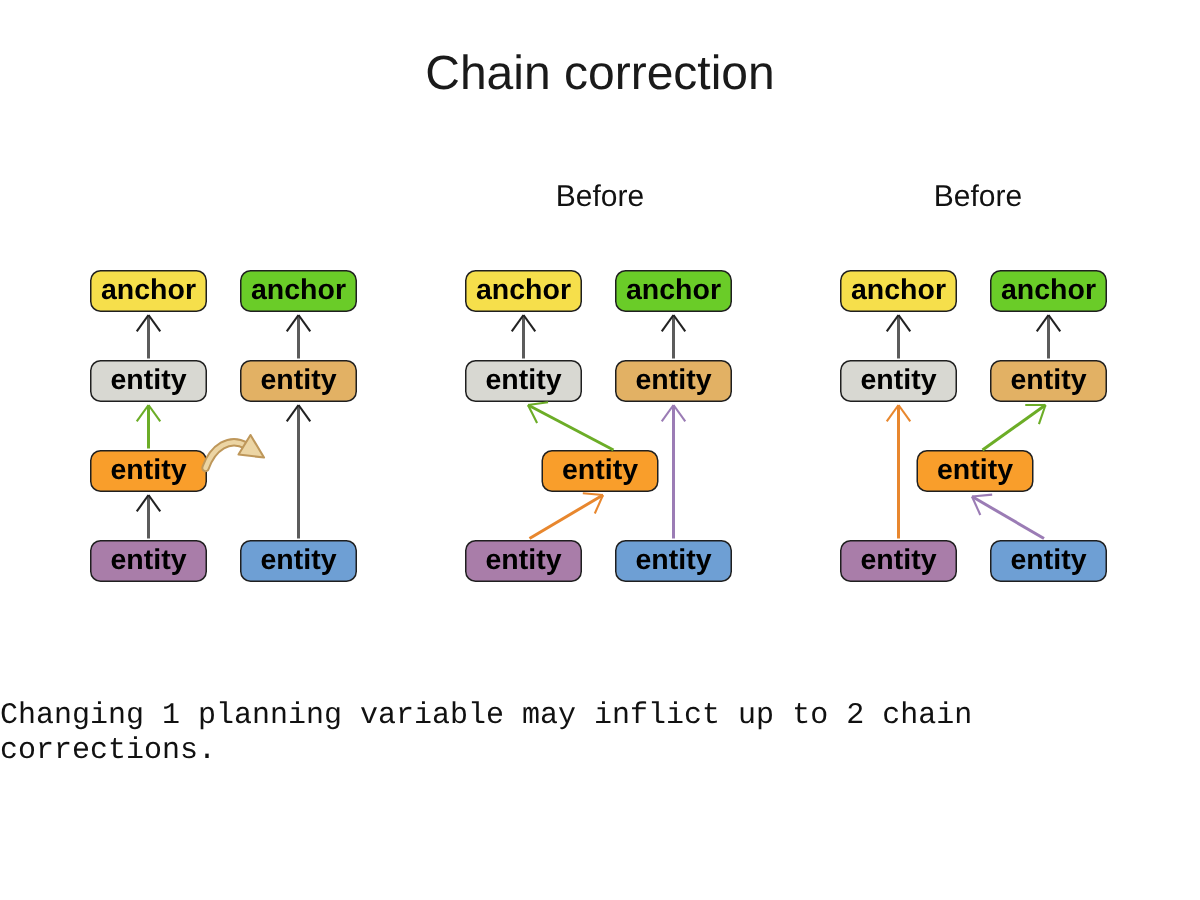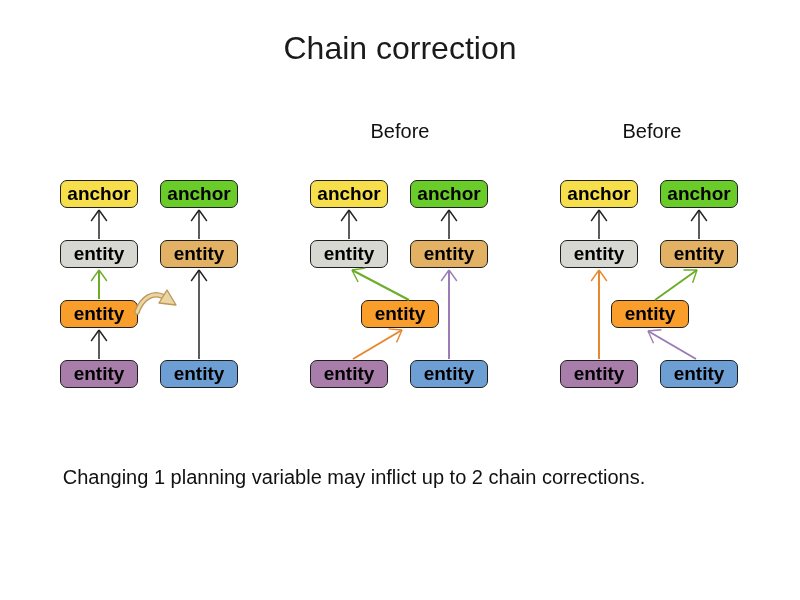--- a/index.html
+++ b/index.html
@@ -54,23 +54,24 @@
     position: absolute;
     top: 0;
     left: 0;
     pointer-events: none;
   }
   #caption {
     position: absolute;
     top: 466px;
     left: 0;
     width: 708px;
-    text-align: center;
+    text-align: left;
     font-size: 20px;
     color: #111111;
+    font-family: Liberation Mono, monospace;
   }
 </style>
 </head>
 <body>
 
 <div id="canvas">
   <div id="title">Chain correction</div>
   <div id="label-before" class="group-label">Before</div>
   <div id="label-after" class="group-label">Before</div>
   <div id="nodes">

